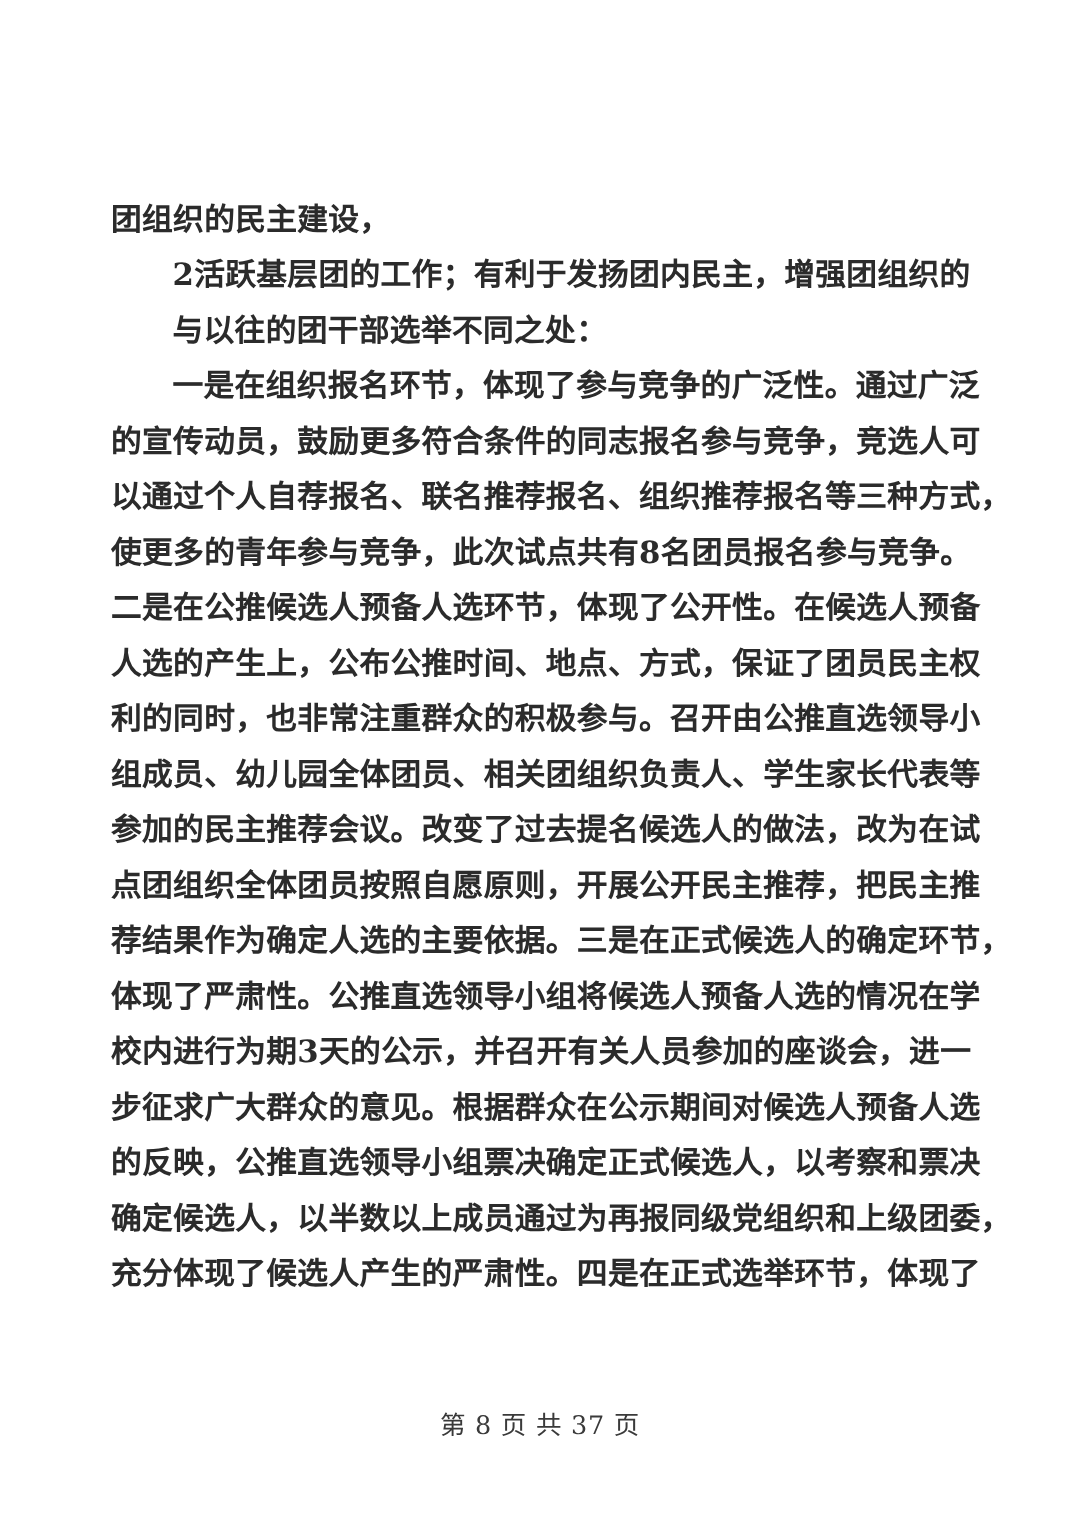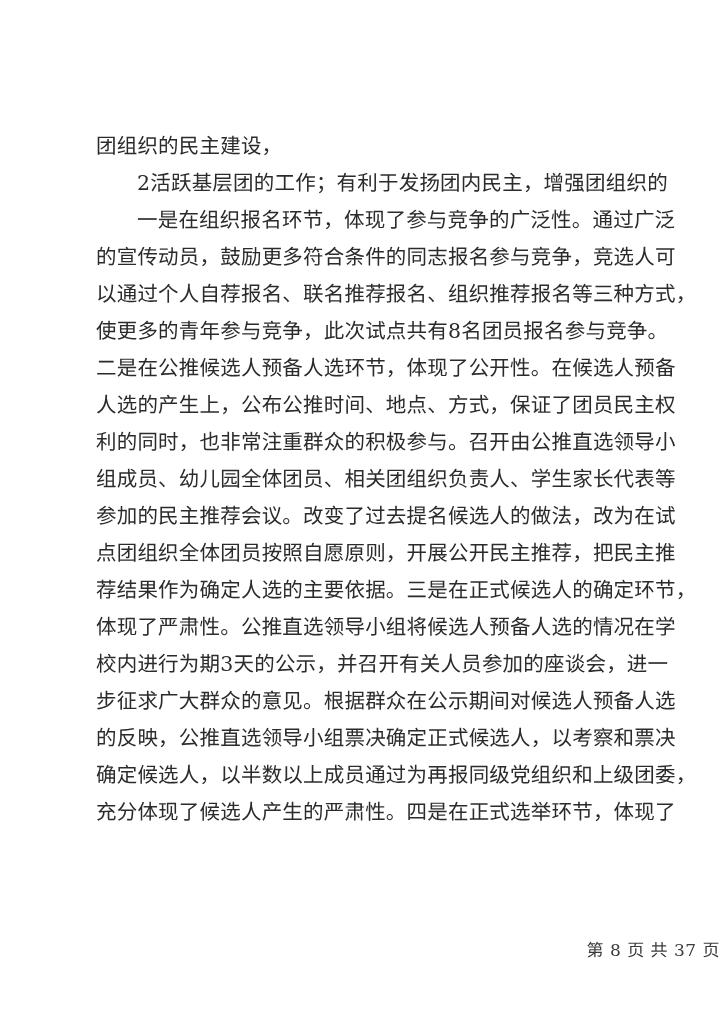--- a/index.html
+++ b/index.html
@@ -20,23 +20,24 @@
     position: absolute;
     left: 0;
     top: 0;
     width: 720px;
     height: 1017px;
     background: #ffffff;
   }
 
   .content {
     position: absolute;
-    left: 96px;
+    left: 74px;
     top: 128px;
     width: 554px;
+    font-weight: bold;
   }
 
   
   .line {
     height: 37px;
     line-height: 37px;
     font-size: 20.5px;
     color: #2b2b2b;
     white-space: pre;
     letter-spacing: 0.2px;
@@ -60,21 +61,21 @@
 
   .indent2 {
     padding-left: 41px;
   }
 
   .footer {
     position: absolute;
     left: 0;
     top: 936px;
     width: 720px;
-    text-align: right;
+    text-align: center;
     font-size: 17px;
     color: #3a3a3a;
     letter-spacing: 0.5px;
     font-family: "DejaVu Serif", "Liberation Serif", serif;
   }
 </style>
 </head>
 <body>
 
 <div class="page">
@@ -103,20 +104,21 @@
         <span>民</span>
         <span>主</span>
         <span>，</span>
         <span>增</span>
         <span>强</span>
         <span>团</span>
         <span>组</span>
         <span>织</span>
         <span>的</span>
       </div>
+      <div class="line flush indent2">与以往的团干部选举不同之处：</div>
       <div class="line just indent2">
         <span>一</span>
         <span>是</span>
         <span>在</span>
         <span>组</span>
         <span>织</span>
         <span>报</span>
         <span>名</span>
         <span>环</span>
         <span>节</span>

